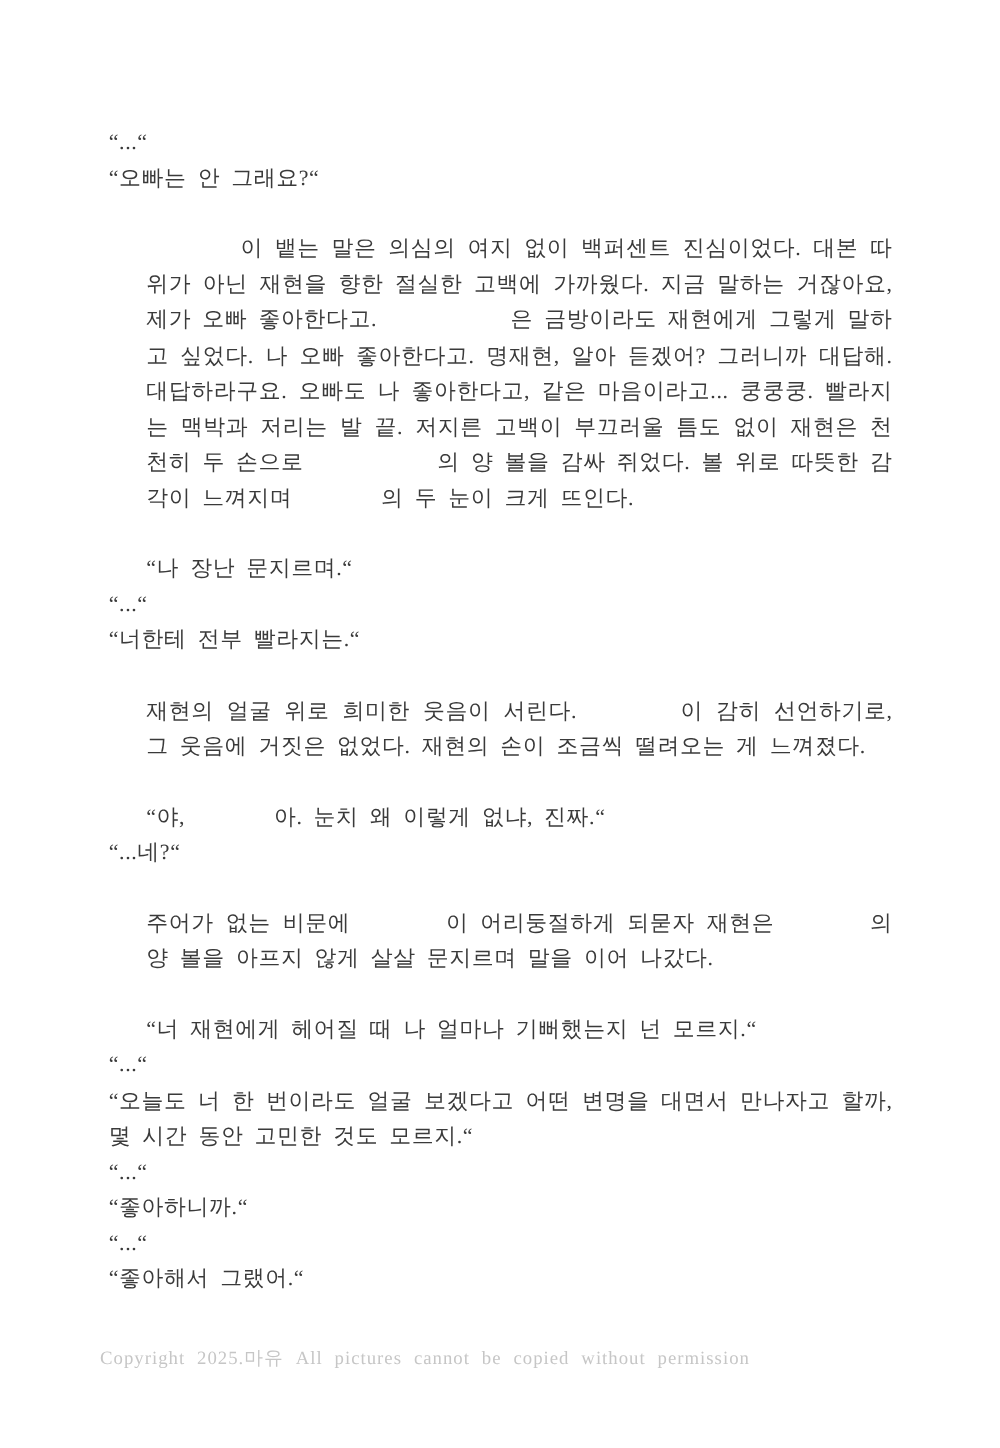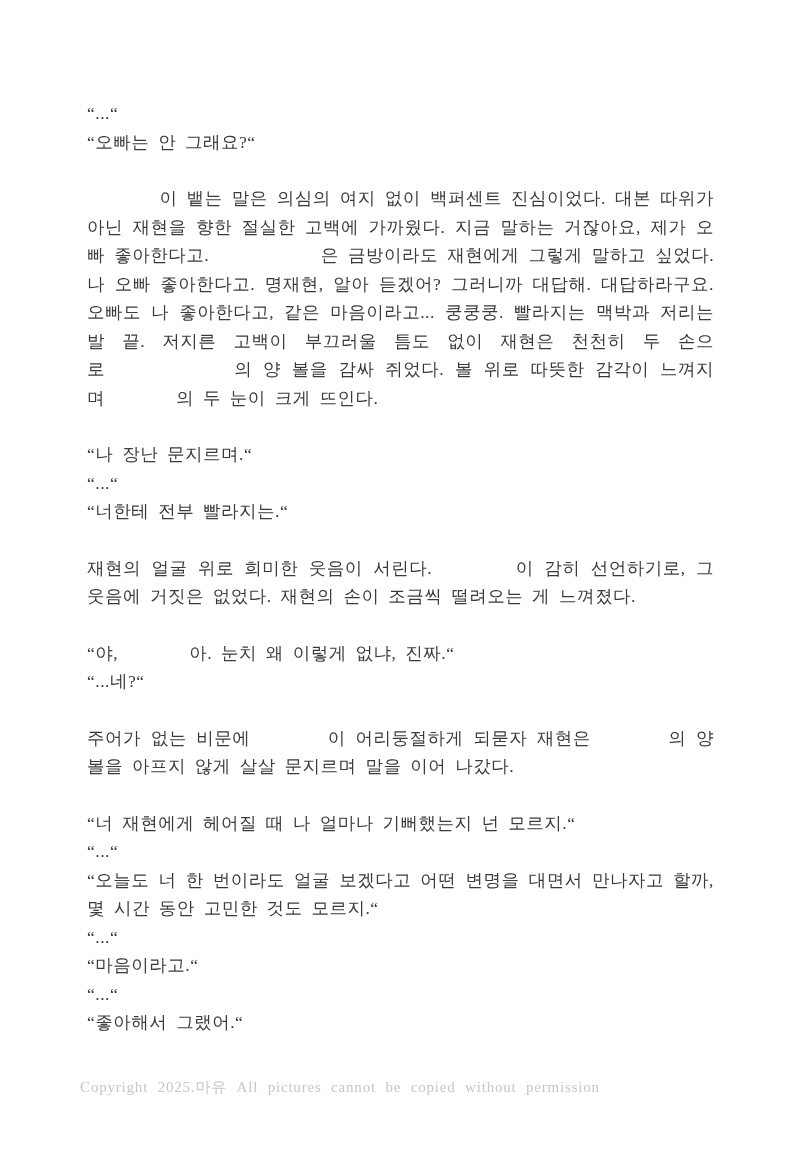--- a/index.html
+++ b/index.html
@@ -31,20 +31,21 @@
     color: #3a3a3a;
     letter-spacing: 0.5px;
     word-spacing: 4px;
   }
   .para {
     text-align: justify;
     word-break: break-all;
   }
   .mt {
     margin-top: 28px;
+    margin-left: 30px;
   }
   .footer {
     position: absolute;
     left: 0;
     top: 1076px;
     width: 680px;
     text-align: center;
     font-size: 15px;
     line-height: 22px;
     color: #c6c6c6;
@@ -69,18 +70,18 @@
 
   <p class="line mt">“야,&nbsp;&nbsp;&nbsp;&nbsp;&nbsp;&nbsp;&nbsp;&nbsp;아. 눈치 왜 이렇게 없냐, 진짜.“</p>
   <p class="line">“...네?“</p>
 
   <p class="line para mt">주어가 없는 비문에&nbsp;&nbsp;&nbsp;&nbsp;&nbsp;&nbsp;&nbsp;&nbsp;이 어리둥절하게 되묻자 재현은&nbsp;&nbsp;&nbsp;&nbsp;&nbsp;&nbsp;&nbsp;&nbsp;의 양 볼을 아프지 않게 살살 문지르며 말을 이어 나갔다.</p>
 
   <p class="line mt">“너 재현에게 헤어질 때 나 얼마나 기뻐했는지 넌 모르지.“</p>
   <p class="line">“...“</p>
   <p class="line para">“오늘도 너 한 번이라도 얼굴 보겠다고 어떤 변명을 대면서 만나자고 할까, 몇 시간 동안 고민한 것도 모르지.“</p>
   <p class="line">“...“</p>
-  <p class="line">“마음이라고.“</p>
+  <p class="line">“좋아하니까.“</p>
   <p class="line">“...“</p>
   <p class="line">“좋아해서 그랬어.“</p>
 </div>
 
 <div class="footer">Copyright 2025.마유 All pictures cannot be copied without permission</div>
 
 </body></html>

